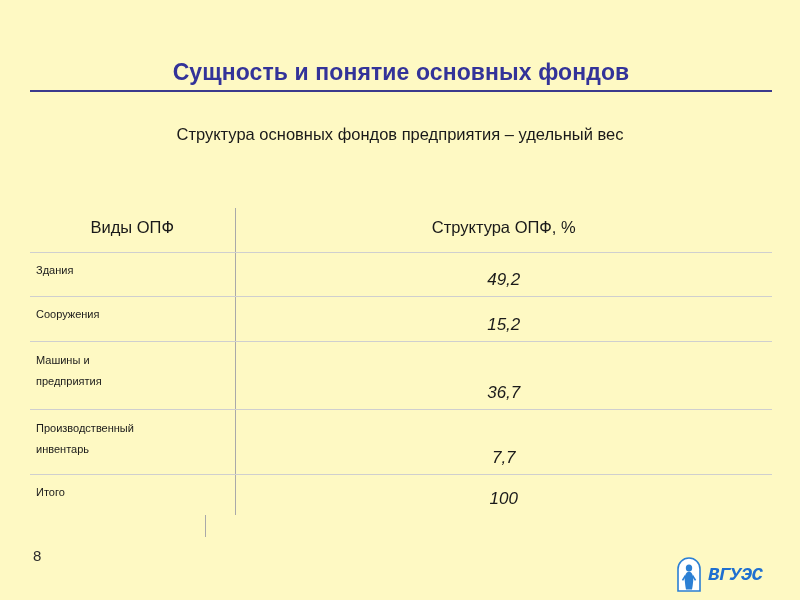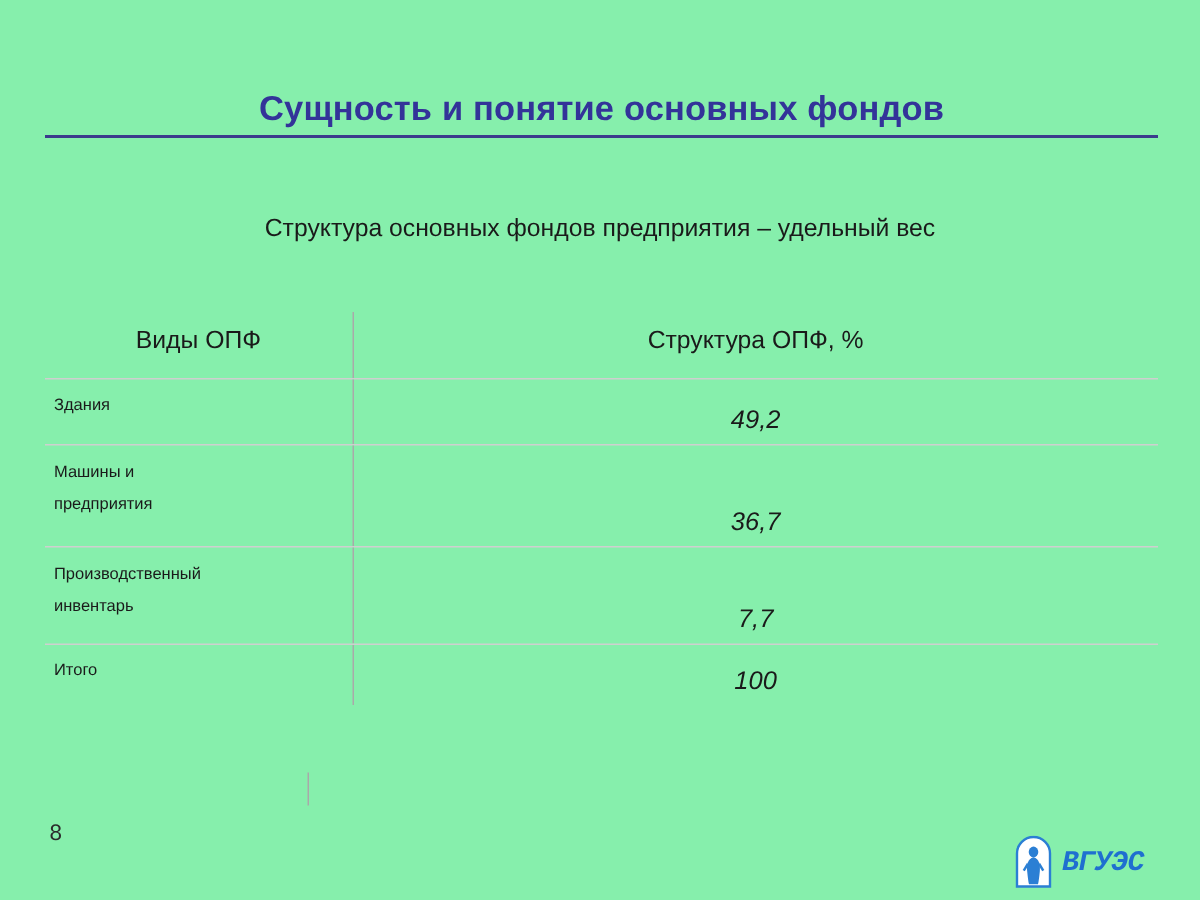--- a/index.html
+++ b/index.html
@@ -7,21 +7,21 @@
     margin: 0; padding: 0;
     width: 800px; height: 600px;
     background: #ffffff;
     font-family: "Liberation Sans", sans-serif;
     overflow: hidden;
   }
   #slide {
     position: relative;
     width: 800px;
     height: 600px;
-    background: #86efac;
+    background: #fef9c3;
   }
 
   
   #title-block {
     position: absolute;
     left: 30px;
     top: 58px;
     width: 742px;
   }
   #slide-title {
@@ -44,21 +44,21 @@
   #subtitle {
     position: absolute;
     left: 70px;
     top: 122px;
     width: 660px;
     text-align: center;
     font-size: 16.5px;
     color: #1a1a1a;
     line-height: 25px;
   }
-  #subtitle .line { display: block; white-space: nowrap; margin-top: 18px; }
+  #subtitle .line { display: block; white-space: nowrap; }
 
   
   #opf-table {
     position: absolute;
     left: 30px;
     top: 208px;
     width: 742px;
   }
   table.data {
     border-collapse: collapse;
@@ -189,20 +189,24 @@
       <thead>
         <tr class="head">
           <th class="h-name">Виды ОПФ</th>
           <th class="h-val">Структура ОПФ, %</th>
         </tr>
       </thead>
       <tbody>
         <tr class="row r0">
           <td class="cell-name">Здания</td>
           <td class="cell-val">49,2</td>
+        </tr>
+        <tr class="row r1">
+          <td class="cell-name">Сооружения</td>
+          <td class="cell-val">15,2</td>
         </tr>
         <tr class="row r2 tall">
           <td class="cell-name"><span>Машины и</span><br><span>предприятия</span></td>
           <td class="cell-val">36,7</td>
         </tr>
         <tr class="row r3 tall">
           <td class="cell-name"><span>Производственный</span><br><span>инвентарь</span></td>
           <td class="cell-val">7,7</td>
         </tr>
         <tr class="row r4">

